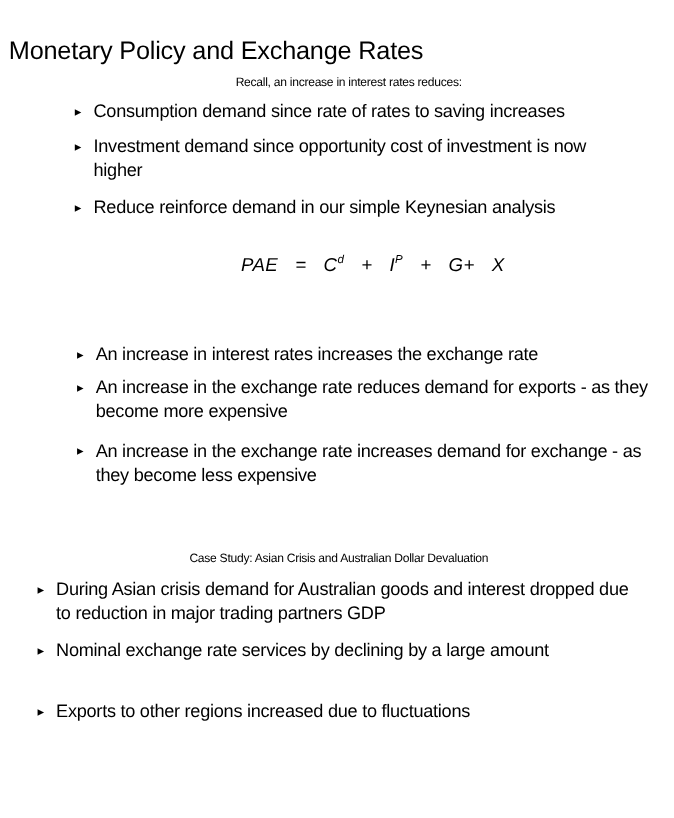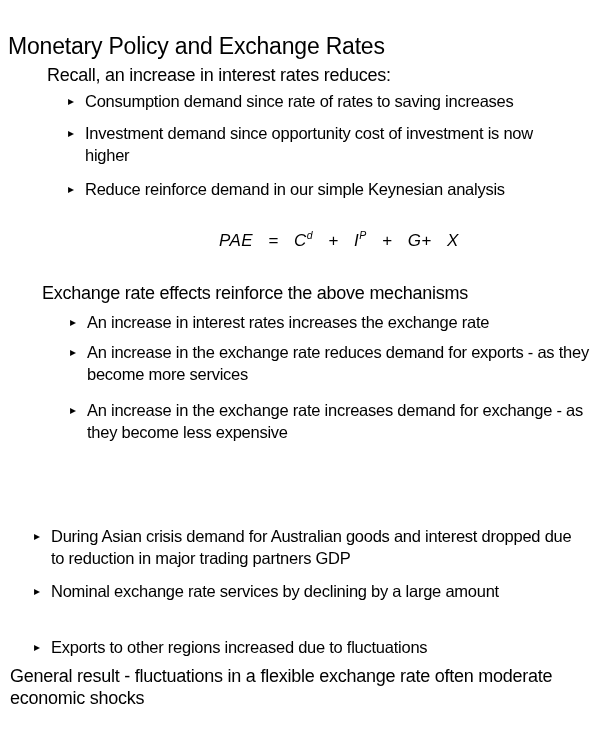--- a/index.html
+++ b/index.html
@@ -40,22 +40,23 @@
   
   .line {
     position: absolute;
     font-size: 16.5px;
     line-height: 21px;
     letter-spacing: -0.25px;
   }
 
   
   .lead {
-    font-size: 18px;
+    font-size: 11px;
     line-height: 22px;
+    text-align: center;
   }
 
   
   .bullet {
     position: absolute;
     display: flex;
     align-items: flex-start;
     font-size: 16.5px;
     line-height: 22px;
     letter-spacing: -0.25px;
@@ -129,48 +130,47 @@
     <span>&nbsp;</span>
     <span>I</span><sup>P</sup>
     <span>&nbsp;</span>
     <span>+</span>
     <span>&nbsp;</span>
     <span>G+</span>
     <span>&nbsp;</span>
     <span>X</span>
   </div>
 
-  <div class="line lead" style="left:42px; top:282px; width:545px;">Exchange rate effects reinforce the above mechanisms</div>
 
   <div class="bullet" style="left:70px; top:311px; width:520px;">
     <span class="marker">▸</span>
     <span class="btext">An increase in interest rates increases the exchange rate</span>
   </div>
 
   <div class="bullet" style="left:70px; top:341px; width:524px;">
     <span class="marker">▸</span>
-    <span class="btext">An increase in the exchange rate reduces demand for exports - as they become more services</span>
+    <span class="btext">An increase in the exchange rate reduces demand for exports - as they become more expensive</span>
   </div>
 
   <div class="bullet" style="left:70px; top:399px; width:530px;">
     <span class="marker">▸</span>
     <span class="btext">An increase in the exchange rate increases demand for exchange - as they become less expensive</span>
   </div>
 
+  <div class="line lead" style="left:18px; top:497px; width:580px;">Case Study: Asian Crisis and Australian Dollar  Devaluation</div>
 
   <div class="bullet level-case" style="left:34px; top:525px; width:540px;">
     <span class="marker">▸</span>
     <span class="btext">During Asian crisis demand for Australian goods and interest dropped due to reduction in major trading partners GDP</span>
   </div>
 
   <div class="bullet level-case" style="left:34px; top:580px; width:510px;">
     <span class="marker">▸</span>
     <span class="btext">Nominal exchange rate services by declining by a large amount</span>
   </div>
 
   <div class="bullet level-case" style="left:34px; top:636px; width:540px;">
     <span class="marker">▸</span>
     <span class="btext">Exports to other regions increased due to fluctuations</span>
   </div>
 
-  <div class="line lead" style="left:10px; top:665px; width:575px;">General result - fluctuations in a flexible exchange rate often moderate economic shocks</div>
 
 </div>
 
 </body></html>

